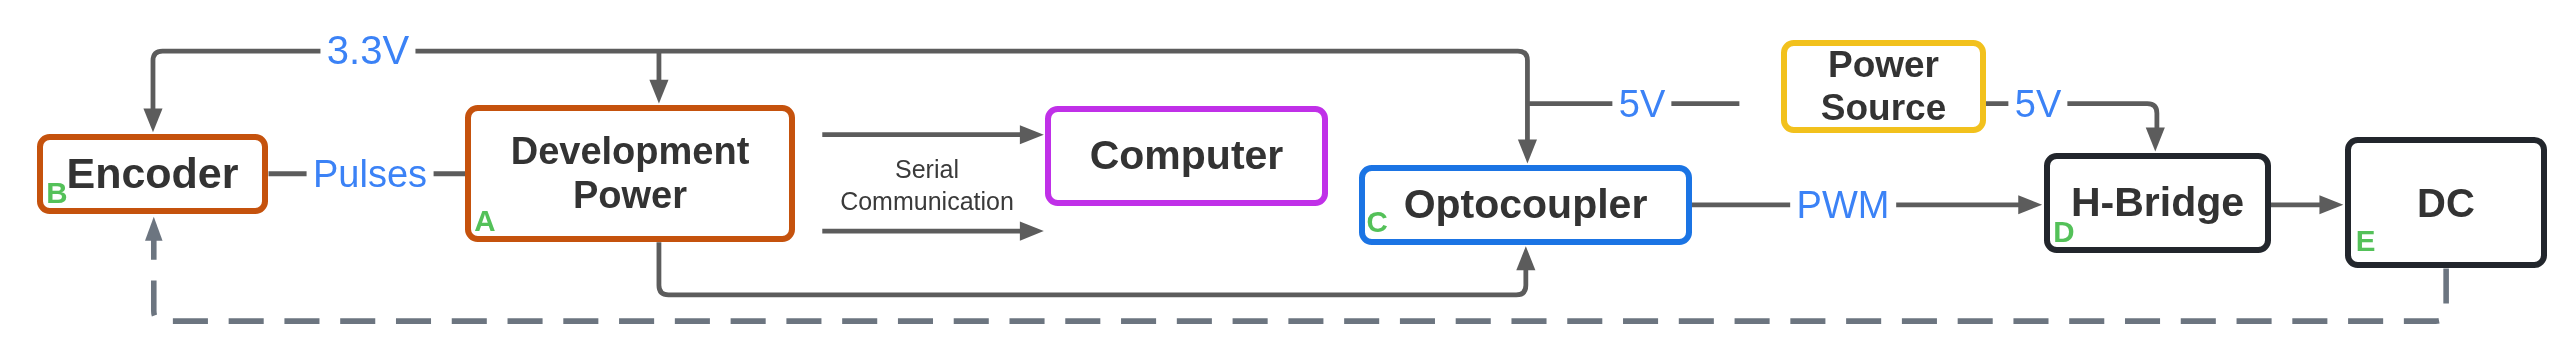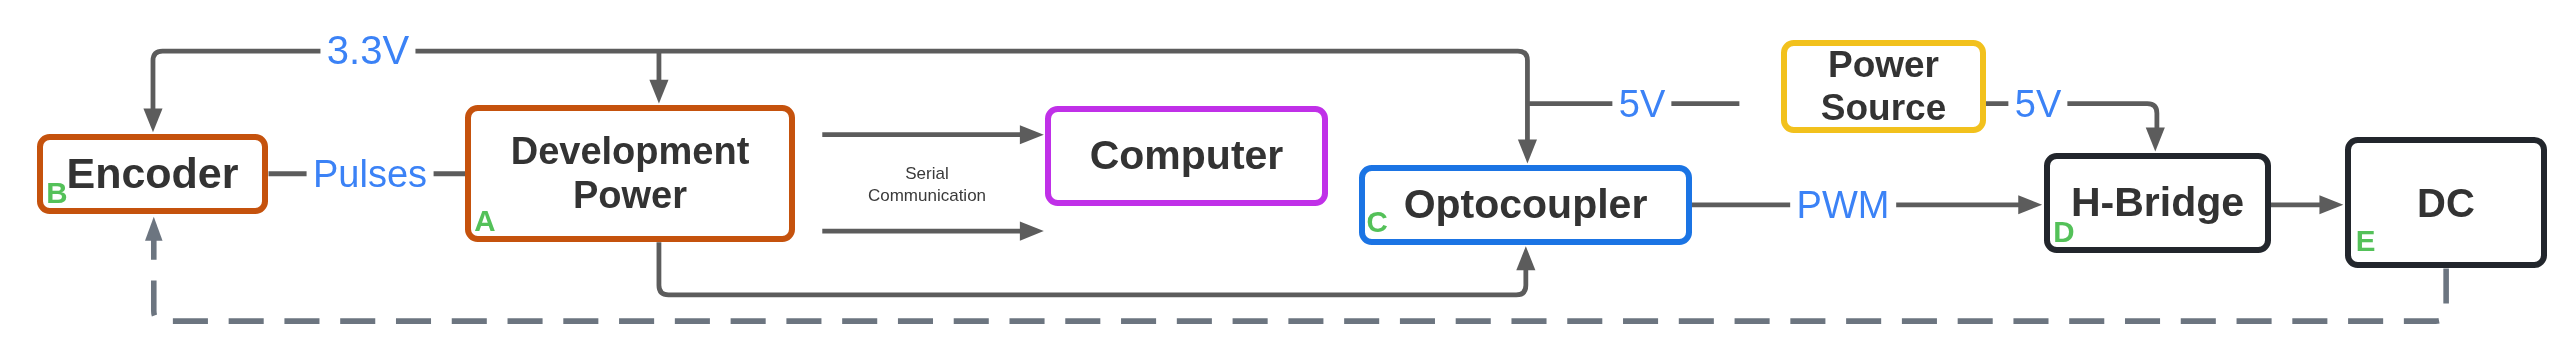--- a/index.html
+++ b/index.html
@@ -21,21 +21,21 @@
   .letter{
     position:absolute;left:3.2px;bottom:0.8px;color:#54C159;
     font-size:29.5px;font-weight:bold;line-height:1;z-index:3;
   }
   .edge-label{
     position:absolute;z-index:3;background:#ffffff;color:#3b82f6;
     font-size:38px;line-height:1;padding:1.6px 6.4px;
     transform:translate(-50%,-50%);white-space:nowrap;
   }
   .serial{
-    position:absolute;z-index:3;color:#3A3A3A;font-size:17px;line-height:1.28;
+    position:absolute;z-index:3;color:#3A3A3A;font-size:25px;line-height:1.28;
     text-align:center;transform:translate(-50%,-50%);white-space:nowrap;
   }
 </style>
 </head>
 <body>
 
 <div class="canvas">
 
   <svg class="wires" width="2576" height="365" viewBox="0 0 3233 458">
     <g fill="none" stroke="#5C5C5C" stroke-width="6">

